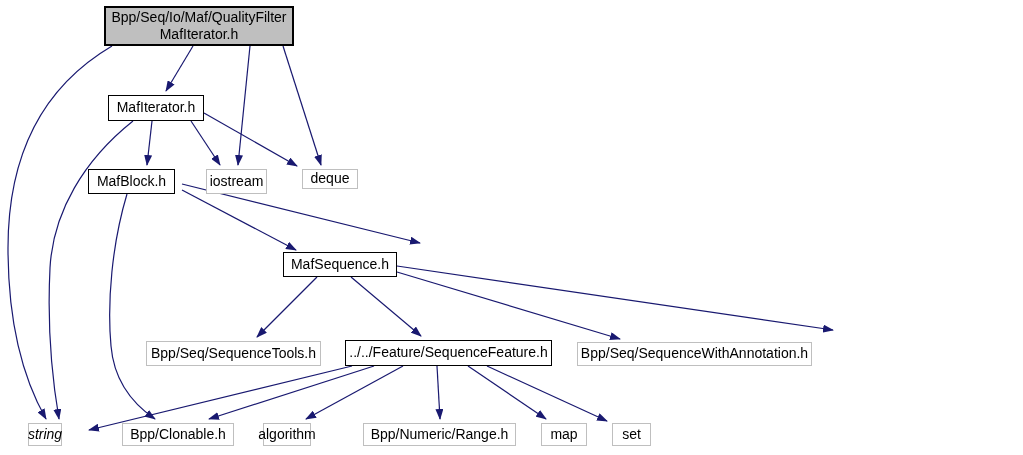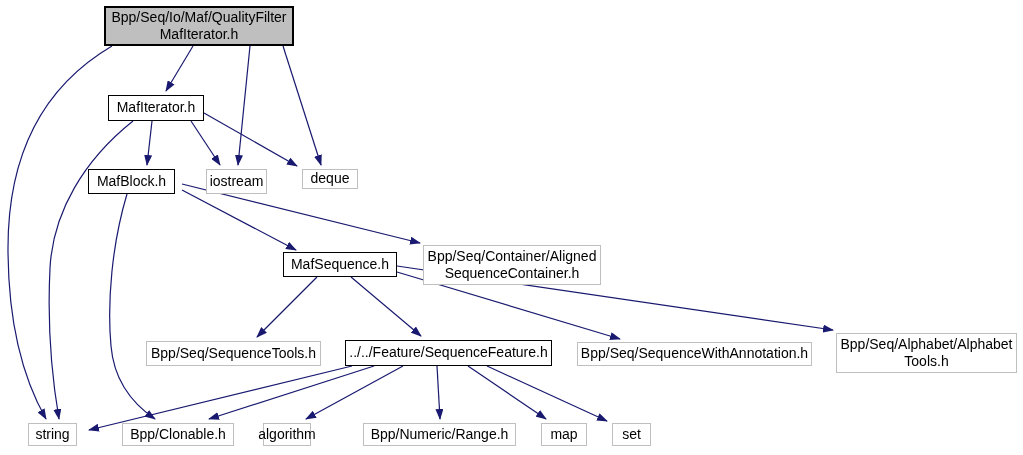--- a/index.html
+++ b/index.html
@@ -55,26 +55,22 @@
       </g>
   </svg>
 
 <div class="node current" style="left: 104px; top: 6px; width: 190px; height: 40px; background: rgb(191, 191, 191);">Bpp/Seq/Io/Maf/QualityFilter
 MafIterator.h</div>
     <div class="node internal link" style="left: 108px; top: 95px; width: 96px; height: 26px;">MafIterator.h</div>
     <div class="node internal link" style="left: 88px; top: 169px; width: 87px; height: 25px;">MafBlock.h</div>
     <div class="node external" style="left: 206px; top: 169px; width: 61px; height: 25px;">iostream</div>
     <div class="node external" style="left: 302px; top: 169px; width: 56px; height: 20px;">deque</div>
     <div class="node internal link" style="left: 283px; top: 252px; width: 114px; height: 25px;">MafSequence.h</div>
-    <div class="node external" style="left: 423px; top: 245px; width: 178px; height: 40px;">Bpp/Seq/Container/Aligned
-SequenceContainer.h</div>
     <div class="node external" style="left: 146px; top: 341px; width: 175px; height: 25px;">Bpp/Seq/SequenceTools.h</div>
     <div class="node internal link" style="left: 345px; top: 340px; width: 207px; height: 26px;">../../Feature/SequenceFeature.h</div>
     <div class="node external" style="left: 577px; top: 342px; width: 235px; height: 24px;">Bpp/Seq/SequenceWithAnnotation.h</div>
-    <div class="node external" style="left: 836px; top: 333px; width: 181px; height: 40px;">Bpp/Seq/Alphabet/Alphabet
-Tools.h</div>
-    <div class="node external" style="left: 28px; top: 423px; width: 49px; height: 23px;">string</div>
+    <div class="node external" style="left: 28px; top: 423px; width: 34px; height: 23px; font-style: italic;">string</div>
     <div class="node external" style="left: 122px; top: 423px; width: 112px; height: 23px;">Bpp/Clonable.h</div>
     <div class="node external" style="left: 263px; top: 423px; width: 48px; height: 23px;">algorithm</div>
     <div class="node external" style="left: 363px; top: 423px; width: 153px; height: 23px;">Bpp/Numeric/Range.h</div>
     <div class="node external" style="left: 541px; top: 423px; width: 46px; height: 23px;">map</div>
     <div class="node external" style="left: 612px; top: 423px; width: 39px; height: 23px;">set</div>
   </div>
 
 </body></html>

